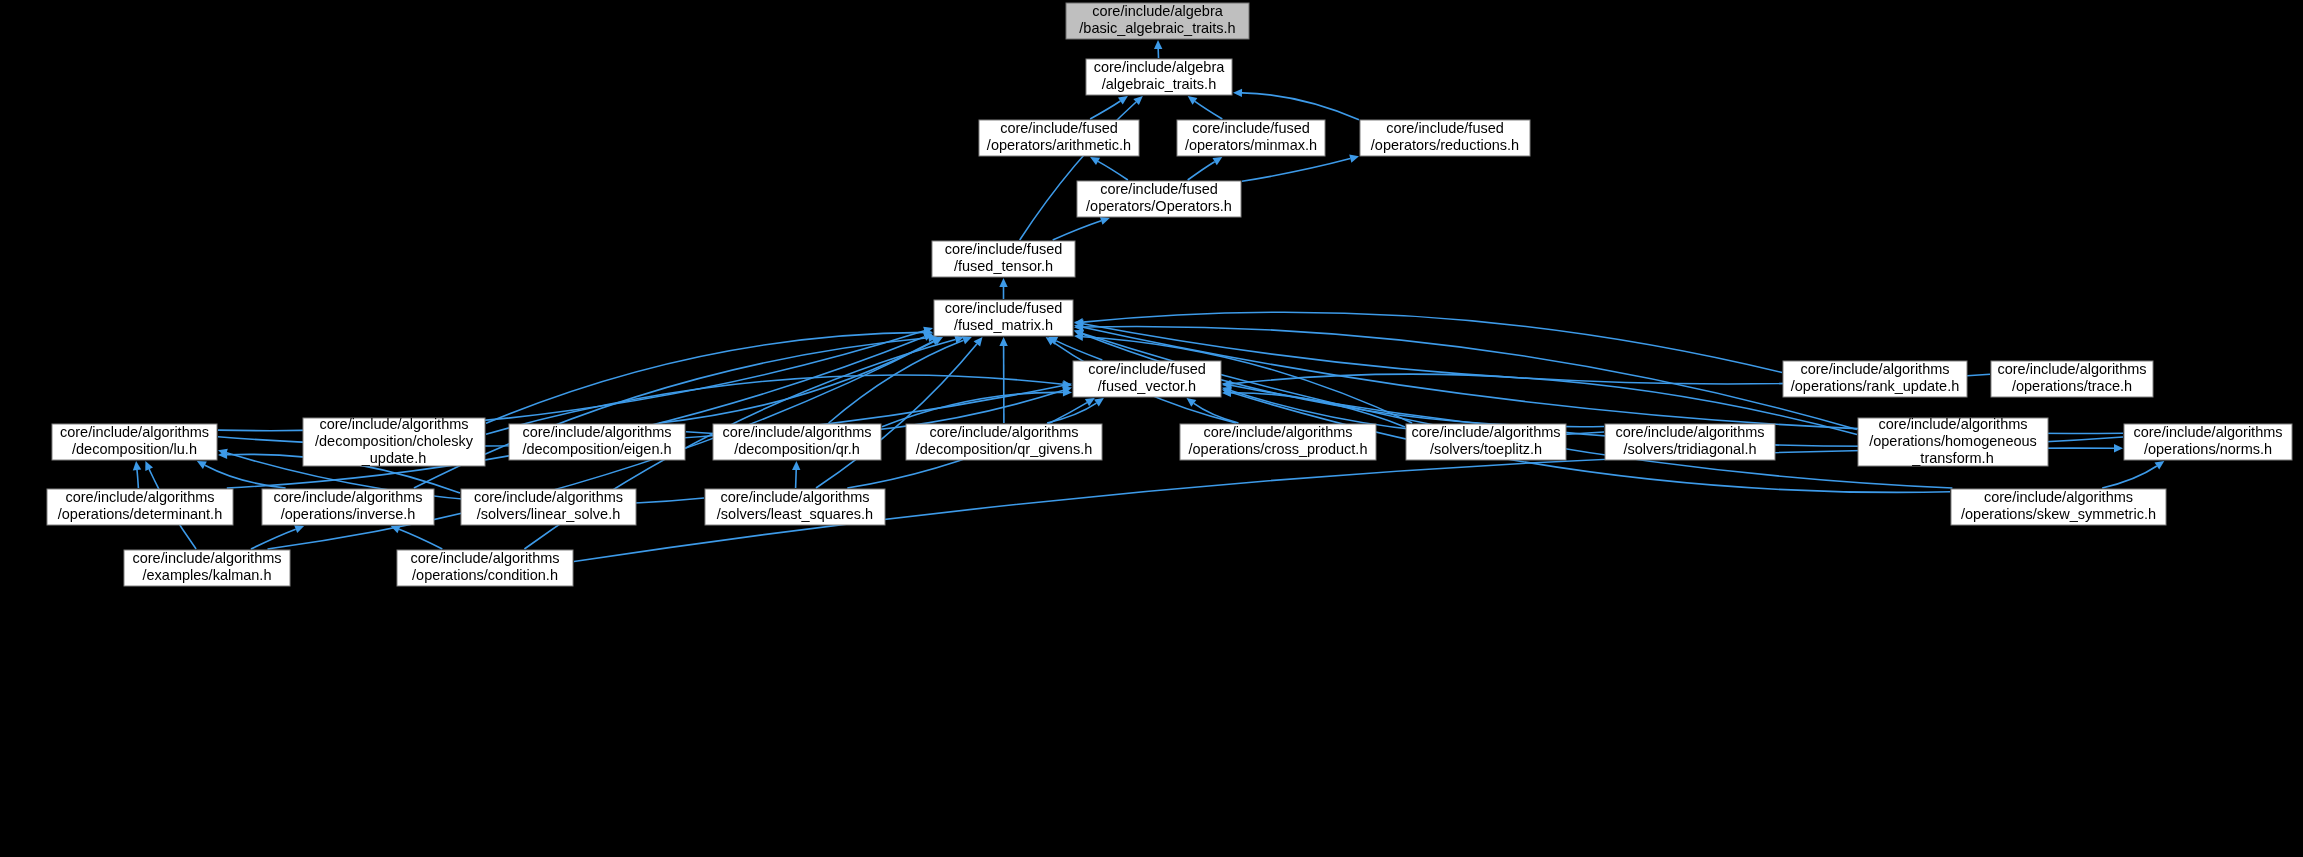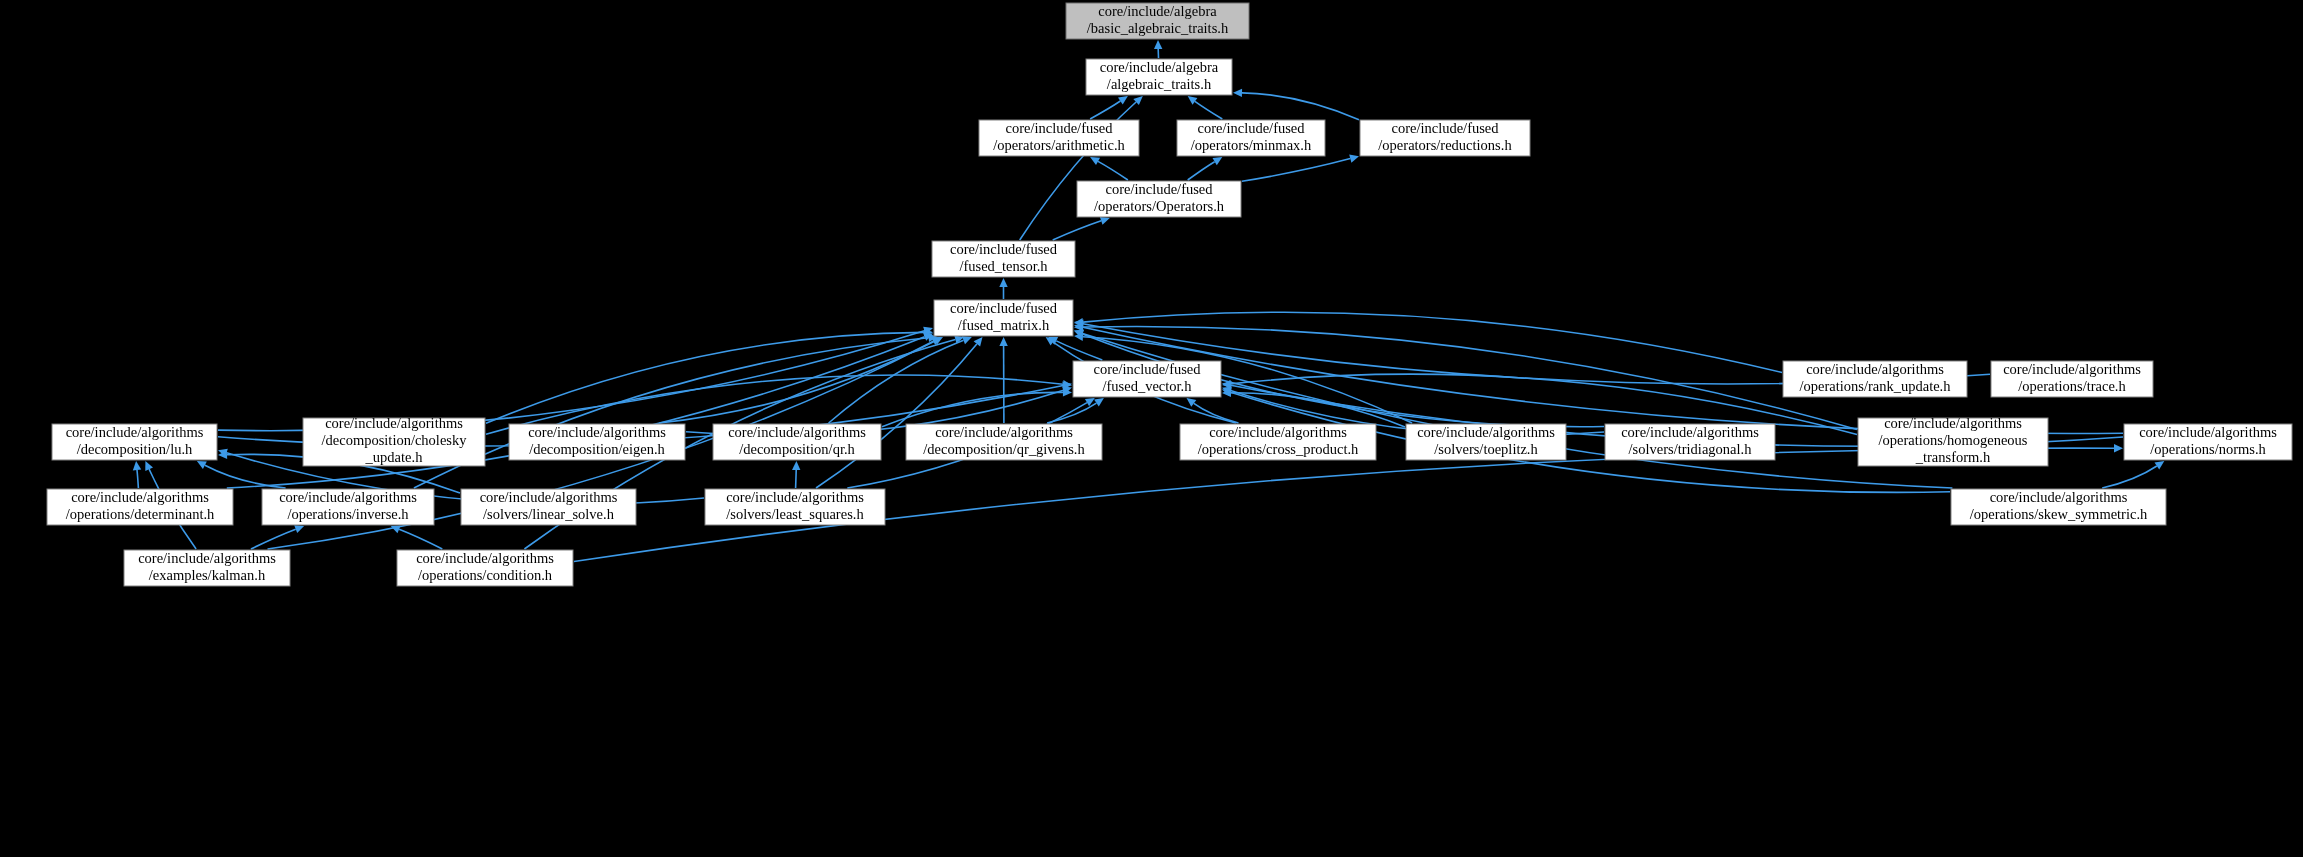--- a/index.html
+++ b/index.html
@@ -1,17 +1,17 @@
 <!DOCTYPE html>
 <html><head>
 <meta charset="utf-8">
 <style>
   html,body{margin:0;padding:0;background:#000;}
   #root{position:relative;width:2303px;height:857px;background:#000;overflow:hidden;
-        font-family:Liberation Serif, serif;}
+        font-family:Liberation Sans, sans-serif;}
   #graph{position:absolute;left:0;top:0;width:2303px;height:857px;}
   .node rect{stroke-width:1;}
   .node text{font-size:14.5px;fill:#000;text-anchor:middle;dominant-baseline:middle;}
   .edge{fill:none;stroke:#3d9ae8;stroke-width:1.6;}
   .arrowfill{fill:#3d9ae8;stroke:none;}
 </style>
 </head>
 <body>
 
 <div id="root">

